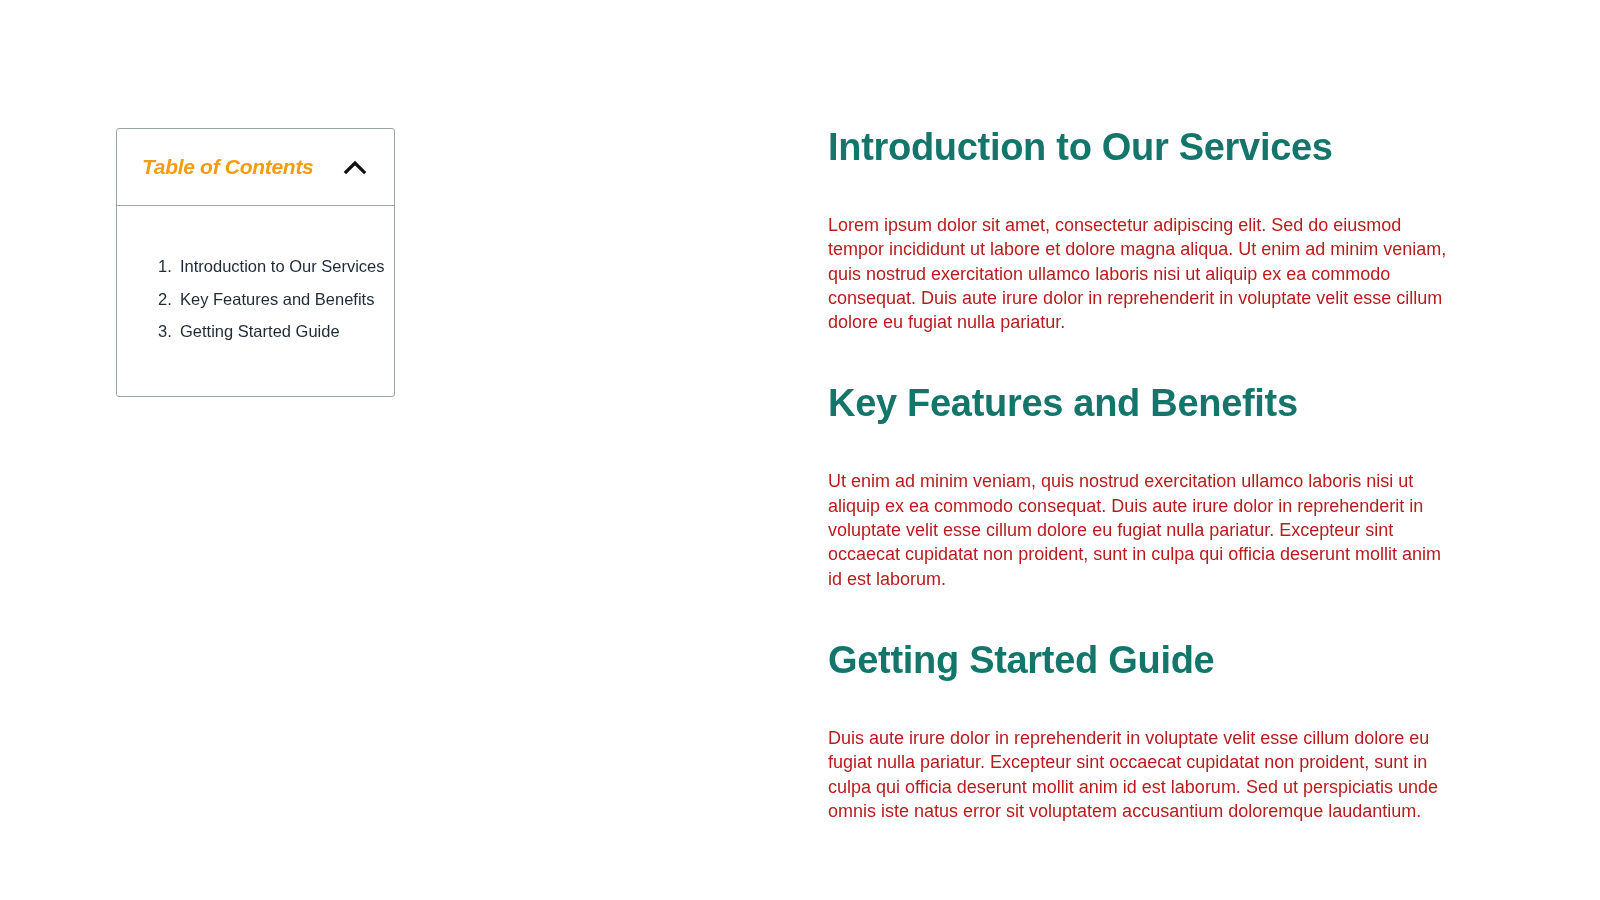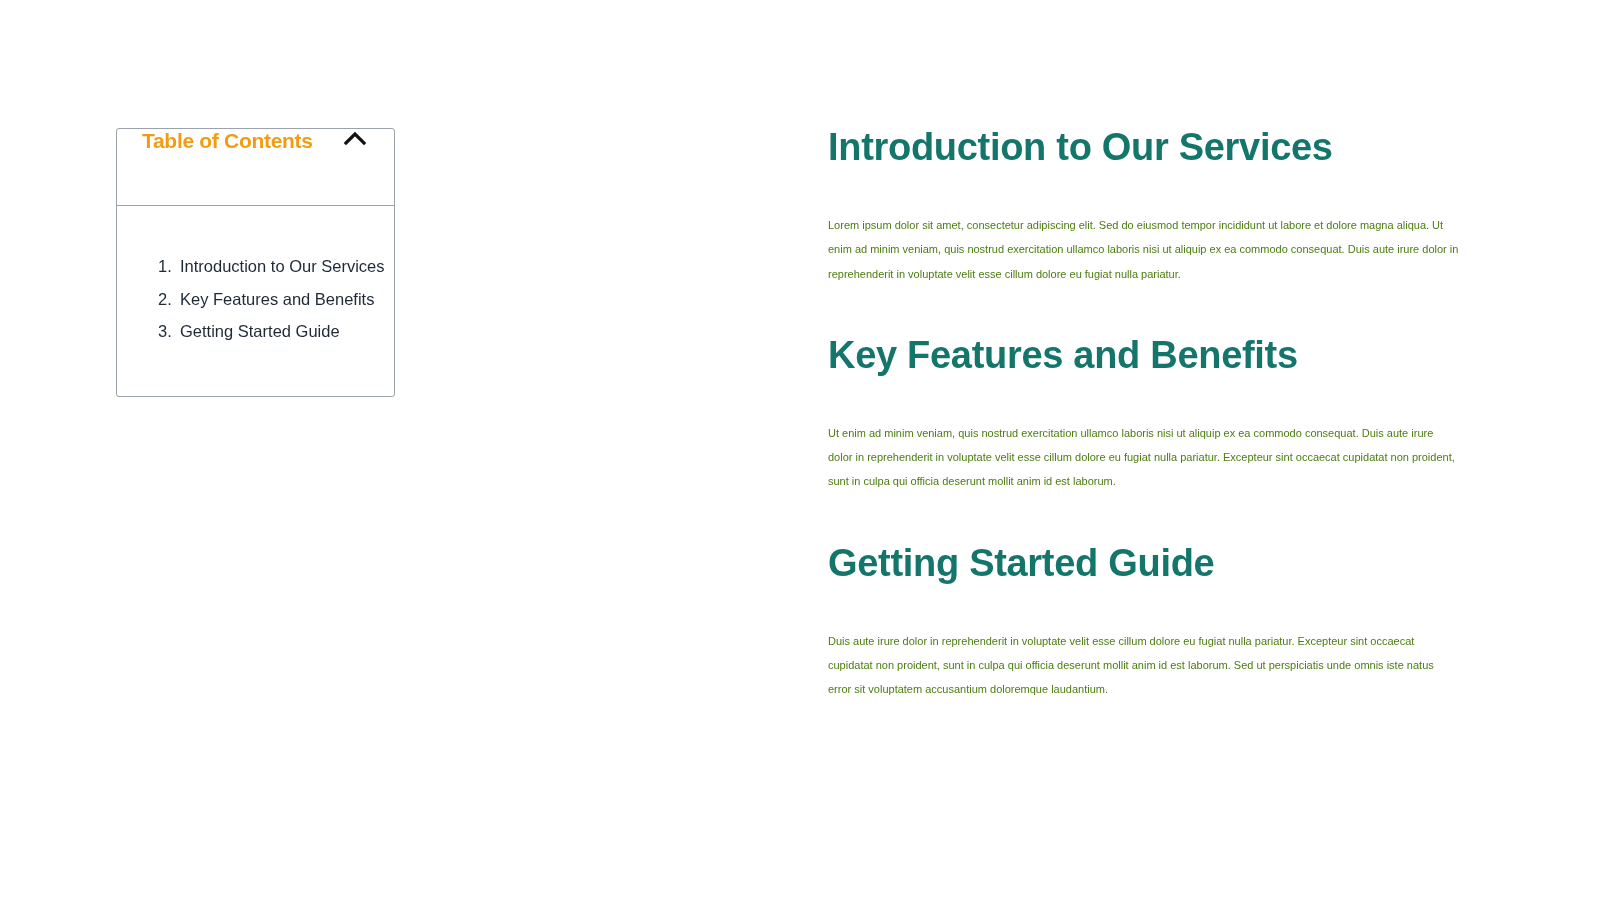--- a/index.html
+++ b/index.html
@@ -6,35 +6,36 @@
   body {
     width: 1600px; height: 900px; background: #ffffff; position: relative; overflow: hidden;
     font-family: "Liberation Sans", sans-serif; color: #1f2a37;
   }
   .toc {
     position: absolute; left: 116px; top: 128px; width: 279px; height: 269px;
     box-sizing: border-box; border: 1px solid #9aa3ad; border-radius: 3px; background: #fff;
   }
   .toc-header {
     height: 77px; box-sizing: border-box; border-bottom: 1px solid #9aa3ad;
-    display: flex; align-items: flex-start; justify-content: space-between; padding: 0 26px 0 25px;
+    display: flex; align-items: center; justify-content: space-between; padding: 0 26px 0 25px;
     cursor: pointer;
+    font-style: italic;
   }
   .toc-title { color: #f39c12; font-weight: bold; font-size: 21px; letter-spacing: -0.3px; }
   .chevron { width: 26px; height: 18px; display: flex; align-items: center; justify-content: center; }
   .toc-list { list-style: none; margin: 0; padding: 50px 0 0 25px; }
   .toc-list li { font-size: 16.5px; line-height: 20px; margin-bottom: 12.5px; color: #1f2a37; margin-left: 16px; }
   .toc-list li .num { display: inline-block; width: 22px; }
   .toc-list li a { color: #1f2a37; text-decoration: none; cursor: pointer; }
   .content { position: absolute; left: 828px; top: 124px; width: 632px; }
   .section h2 {
     margin: 0; color: #14766b; font-weight: bold; font-size: 38px; line-height: 46px; letter-spacing: -0.3px;
   }
   .section p {
-    margin: 43px 0 0 0; font-size: 11px; line-height: 24.3px; color: #4d7c0f;
+    margin: 43px 0 0 0; font-size: 18px; line-height: 24.3px; color: #b91c1c;
   }
   .section + .section { margin-top: 46px; }
 </style>
 </head>
 <body>
 
 <nav class="toc">
   <div class="toc-header">
     <span class="toc-title">Table of Contents</span>
     <span class="chevron">

